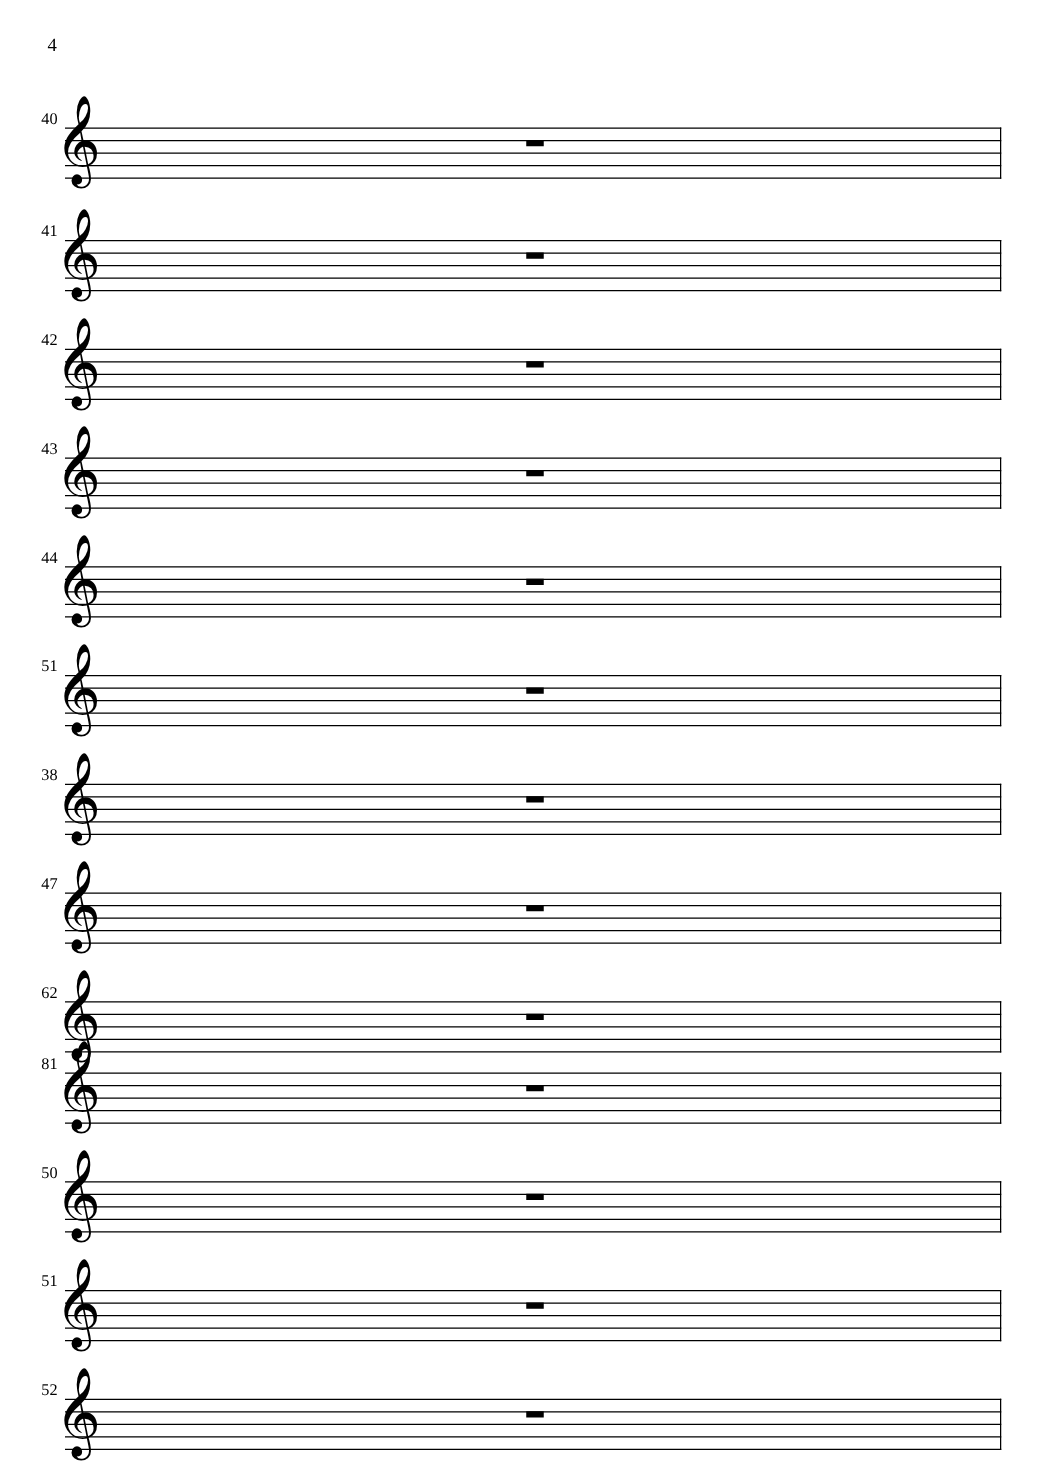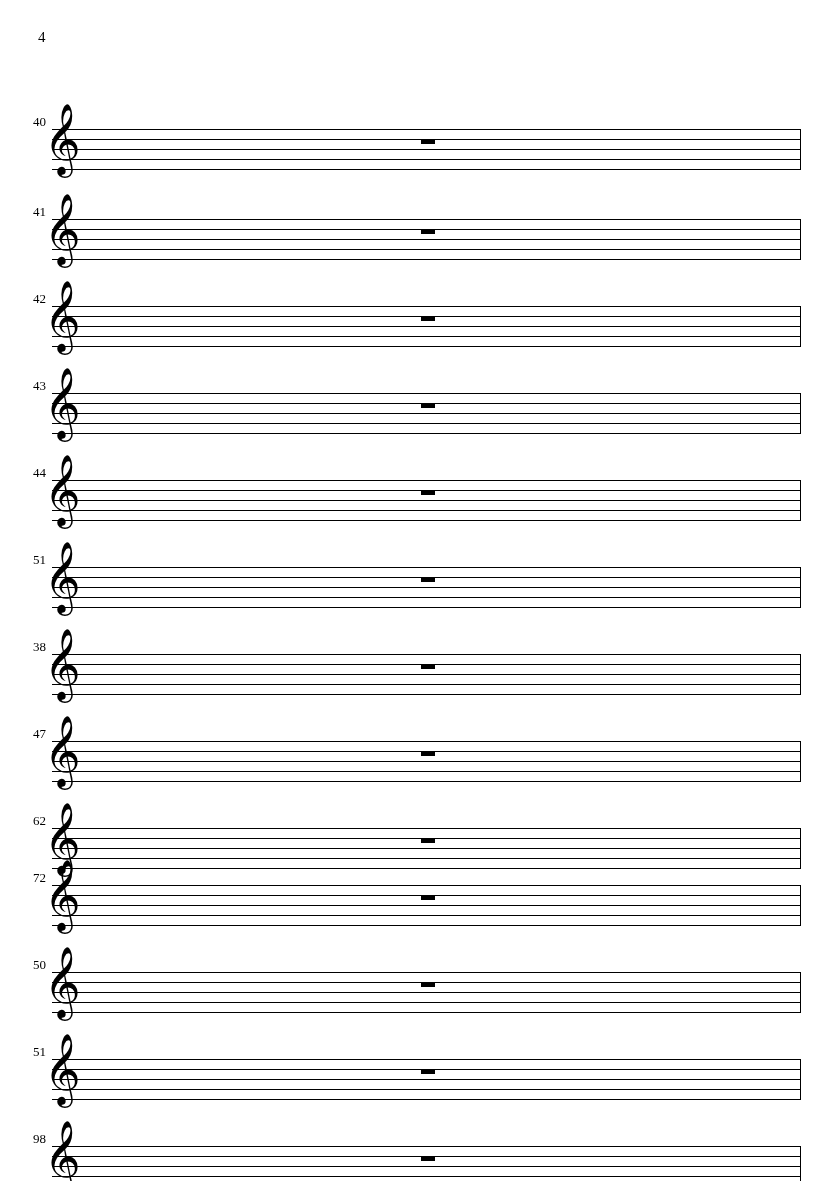--- a/index.html
+++ b/index.html
@@ -34,21 +34,20 @@
     position: absolute;
     left: 0;
     top: 0;
     width: 835px;
   }
   .system {
     position: absolute;
     left: 0;
     width: 835px;
     height: 60px;
-    margin-top: 27px;
   }
   .measure-number {
     position: absolute;
     left: 33px;
     top: 0px;
     font-family: "Liberation Serif", serif;
     font-size: 13px;
     line-height: 13px;
     color: #000000;
   }
@@ -228,21 +227,21 @@
         <div class="staff-line l2"></div>
         <div class="staff-line l3"></div>
         <div class="staff-line l4"></div>
         <div class="staff-line l5"></div>
         <div class="barline-end"></div>
         <div class="rest" style="left:369px; top:10px;"></div>
       </div>
     </div>
 
     <div class="system" style="top:844px">
-      <div class="measure-number">72</div>
+      <div class="measure-number">81</div>
       <div class="clef">𝄞</div>
       <div class="staff">
         <div class="staff-line l1"></div>
         <div class="staff-line l2"></div>
         <div class="staff-line l3"></div>
         <div class="staff-line l4"></div>
         <div class="staff-line l5"></div>
         <div class="barline-end"></div>
         <div class="rest" style="left:369px; top:10px;"></div>
       </div>
@@ -270,21 +269,21 @@
         <div class="staff-line l2"></div>
         <div class="staff-line l3"></div>
         <div class="staff-line l4"></div>
         <div class="staff-line l5"></div>
         <div class="barline-end"></div>
         <div class="rest" style="left:369px; top:10px;"></div>
       </div>
     </div>
 
     <div class="system" style="top:1105px">
-      <div class="measure-number">98</div>
+      <div class="measure-number">52</div>
       <div class="clef">𝄞</div>
       <div class="staff">
         <div class="staff-line l1"></div>
         <div class="staff-line l2"></div>
         <div class="staff-line l3"></div>
         <div class="staff-line l4"></div>
         <div class="staff-line l5"></div>
         <div class="barline-end"></div>
         <div class="rest" style="left:369px; top:10px;"></div>
       </div>

